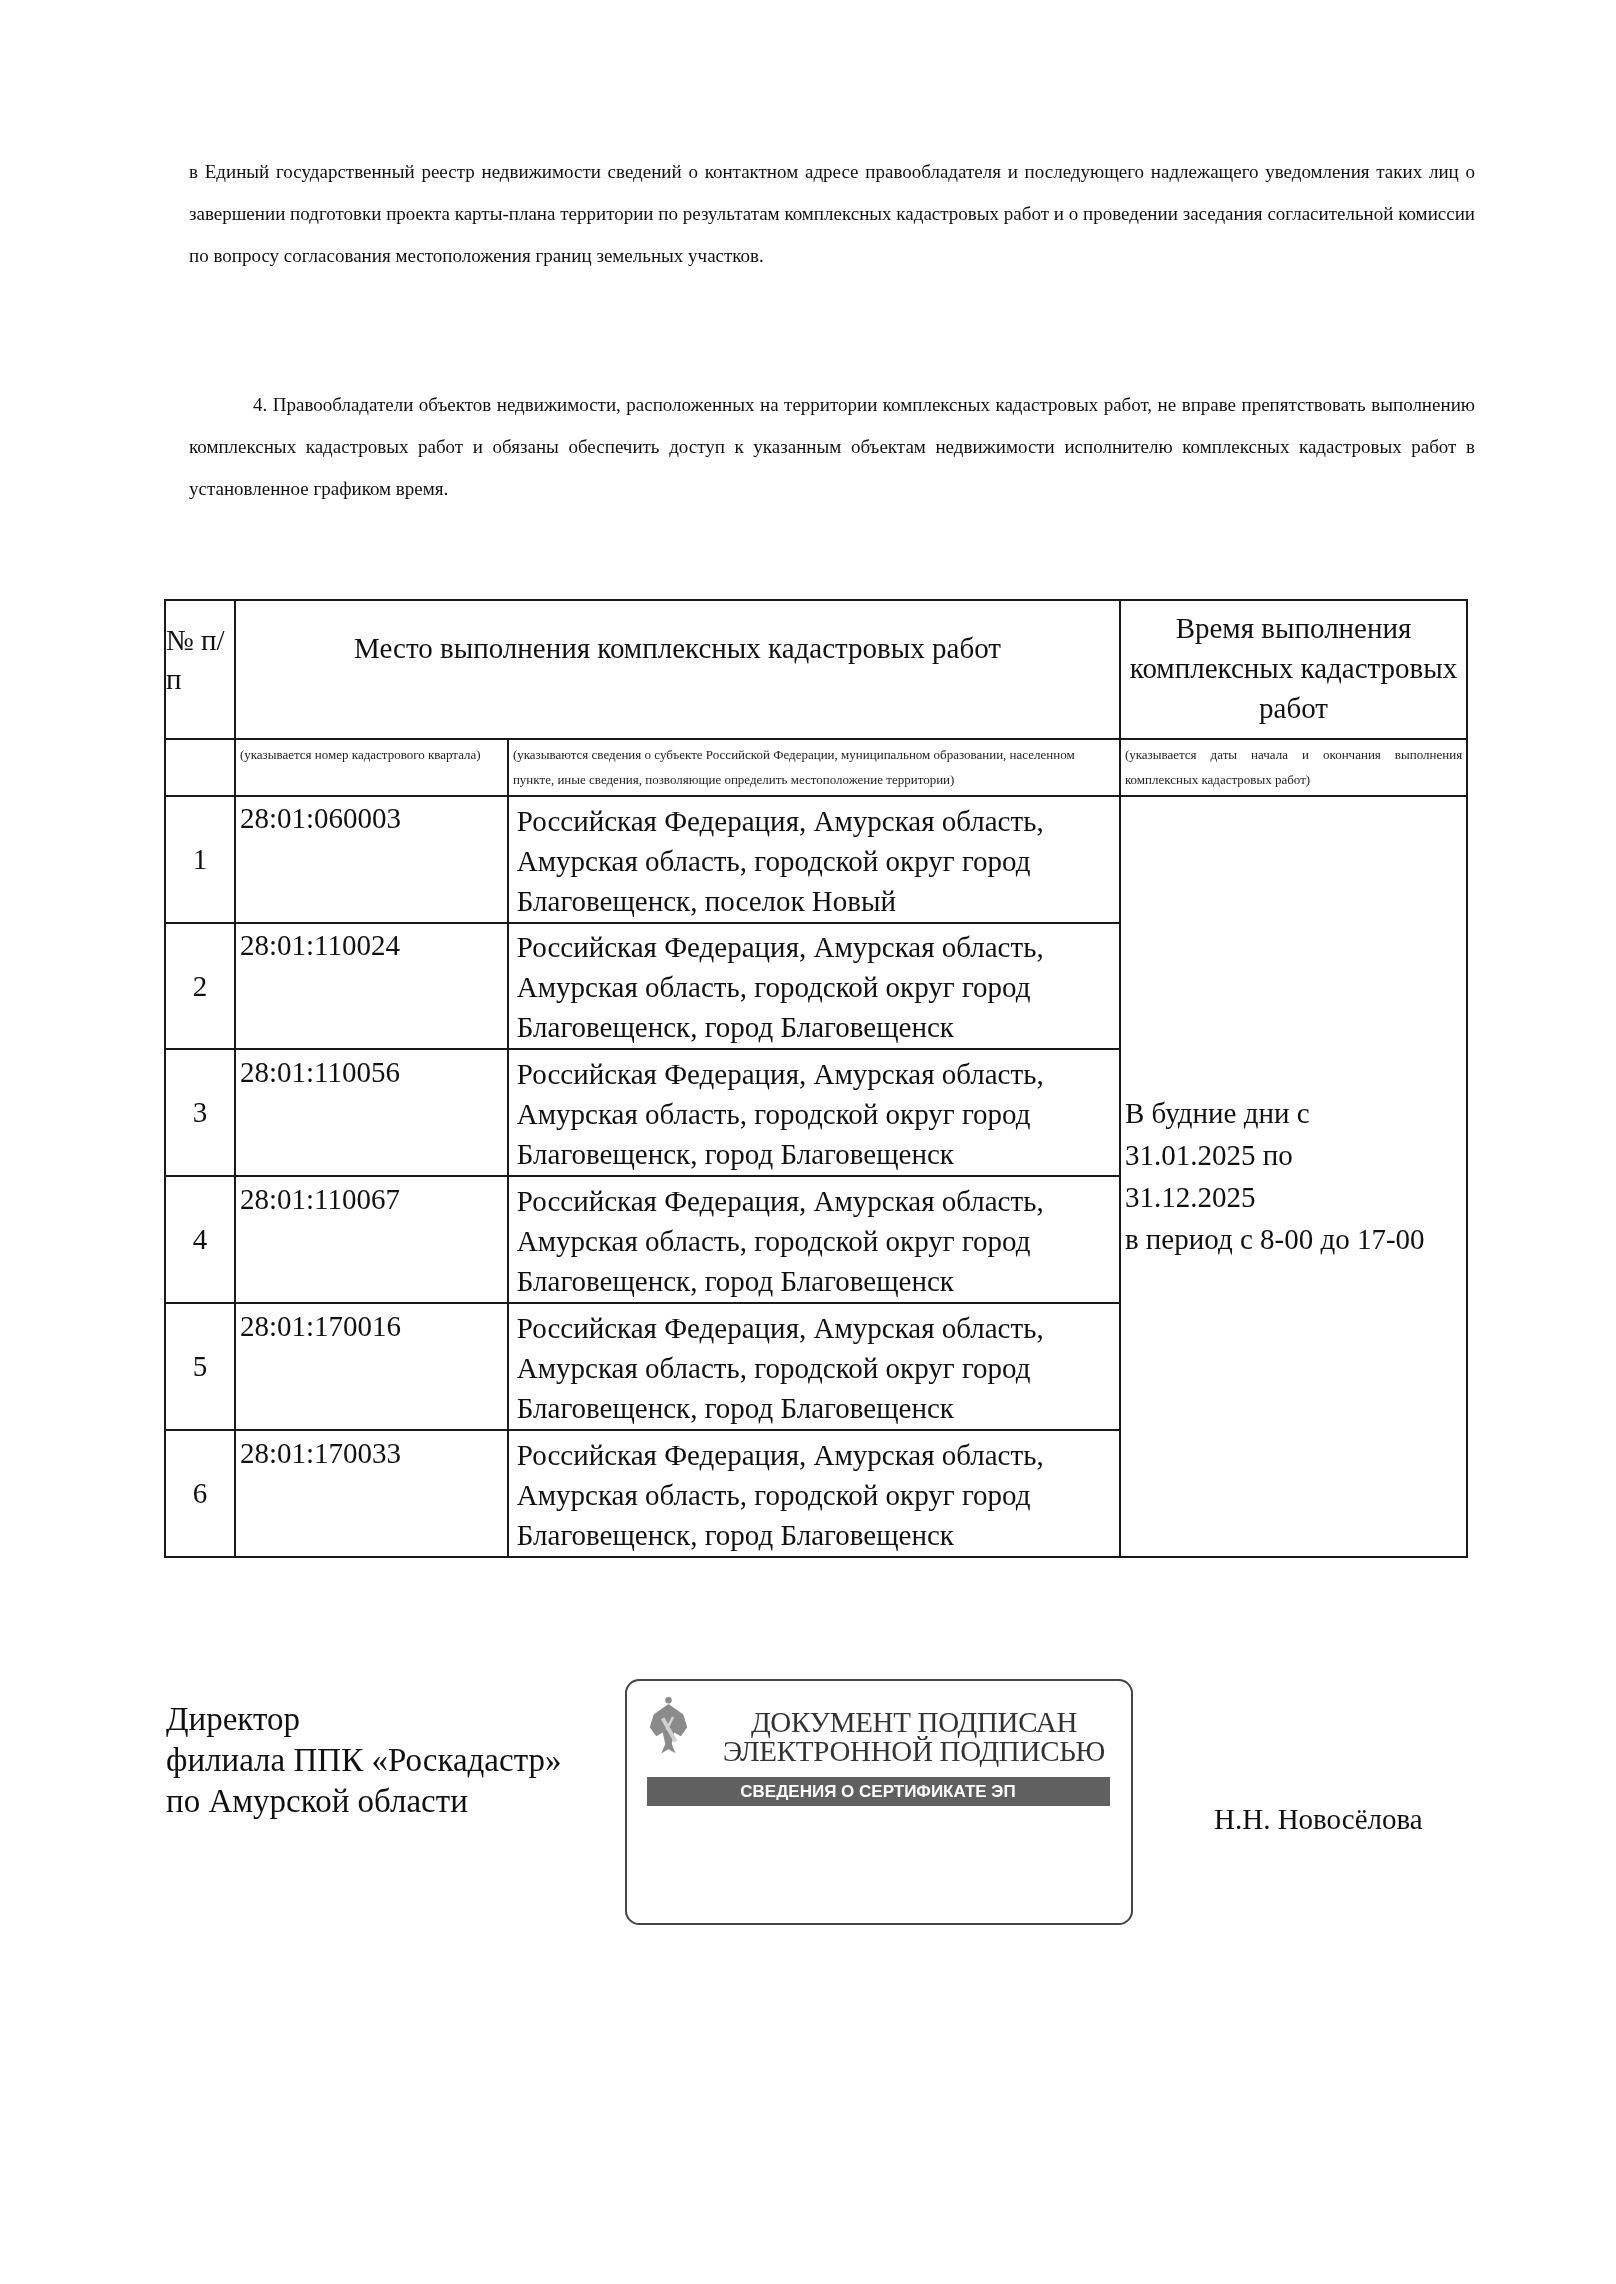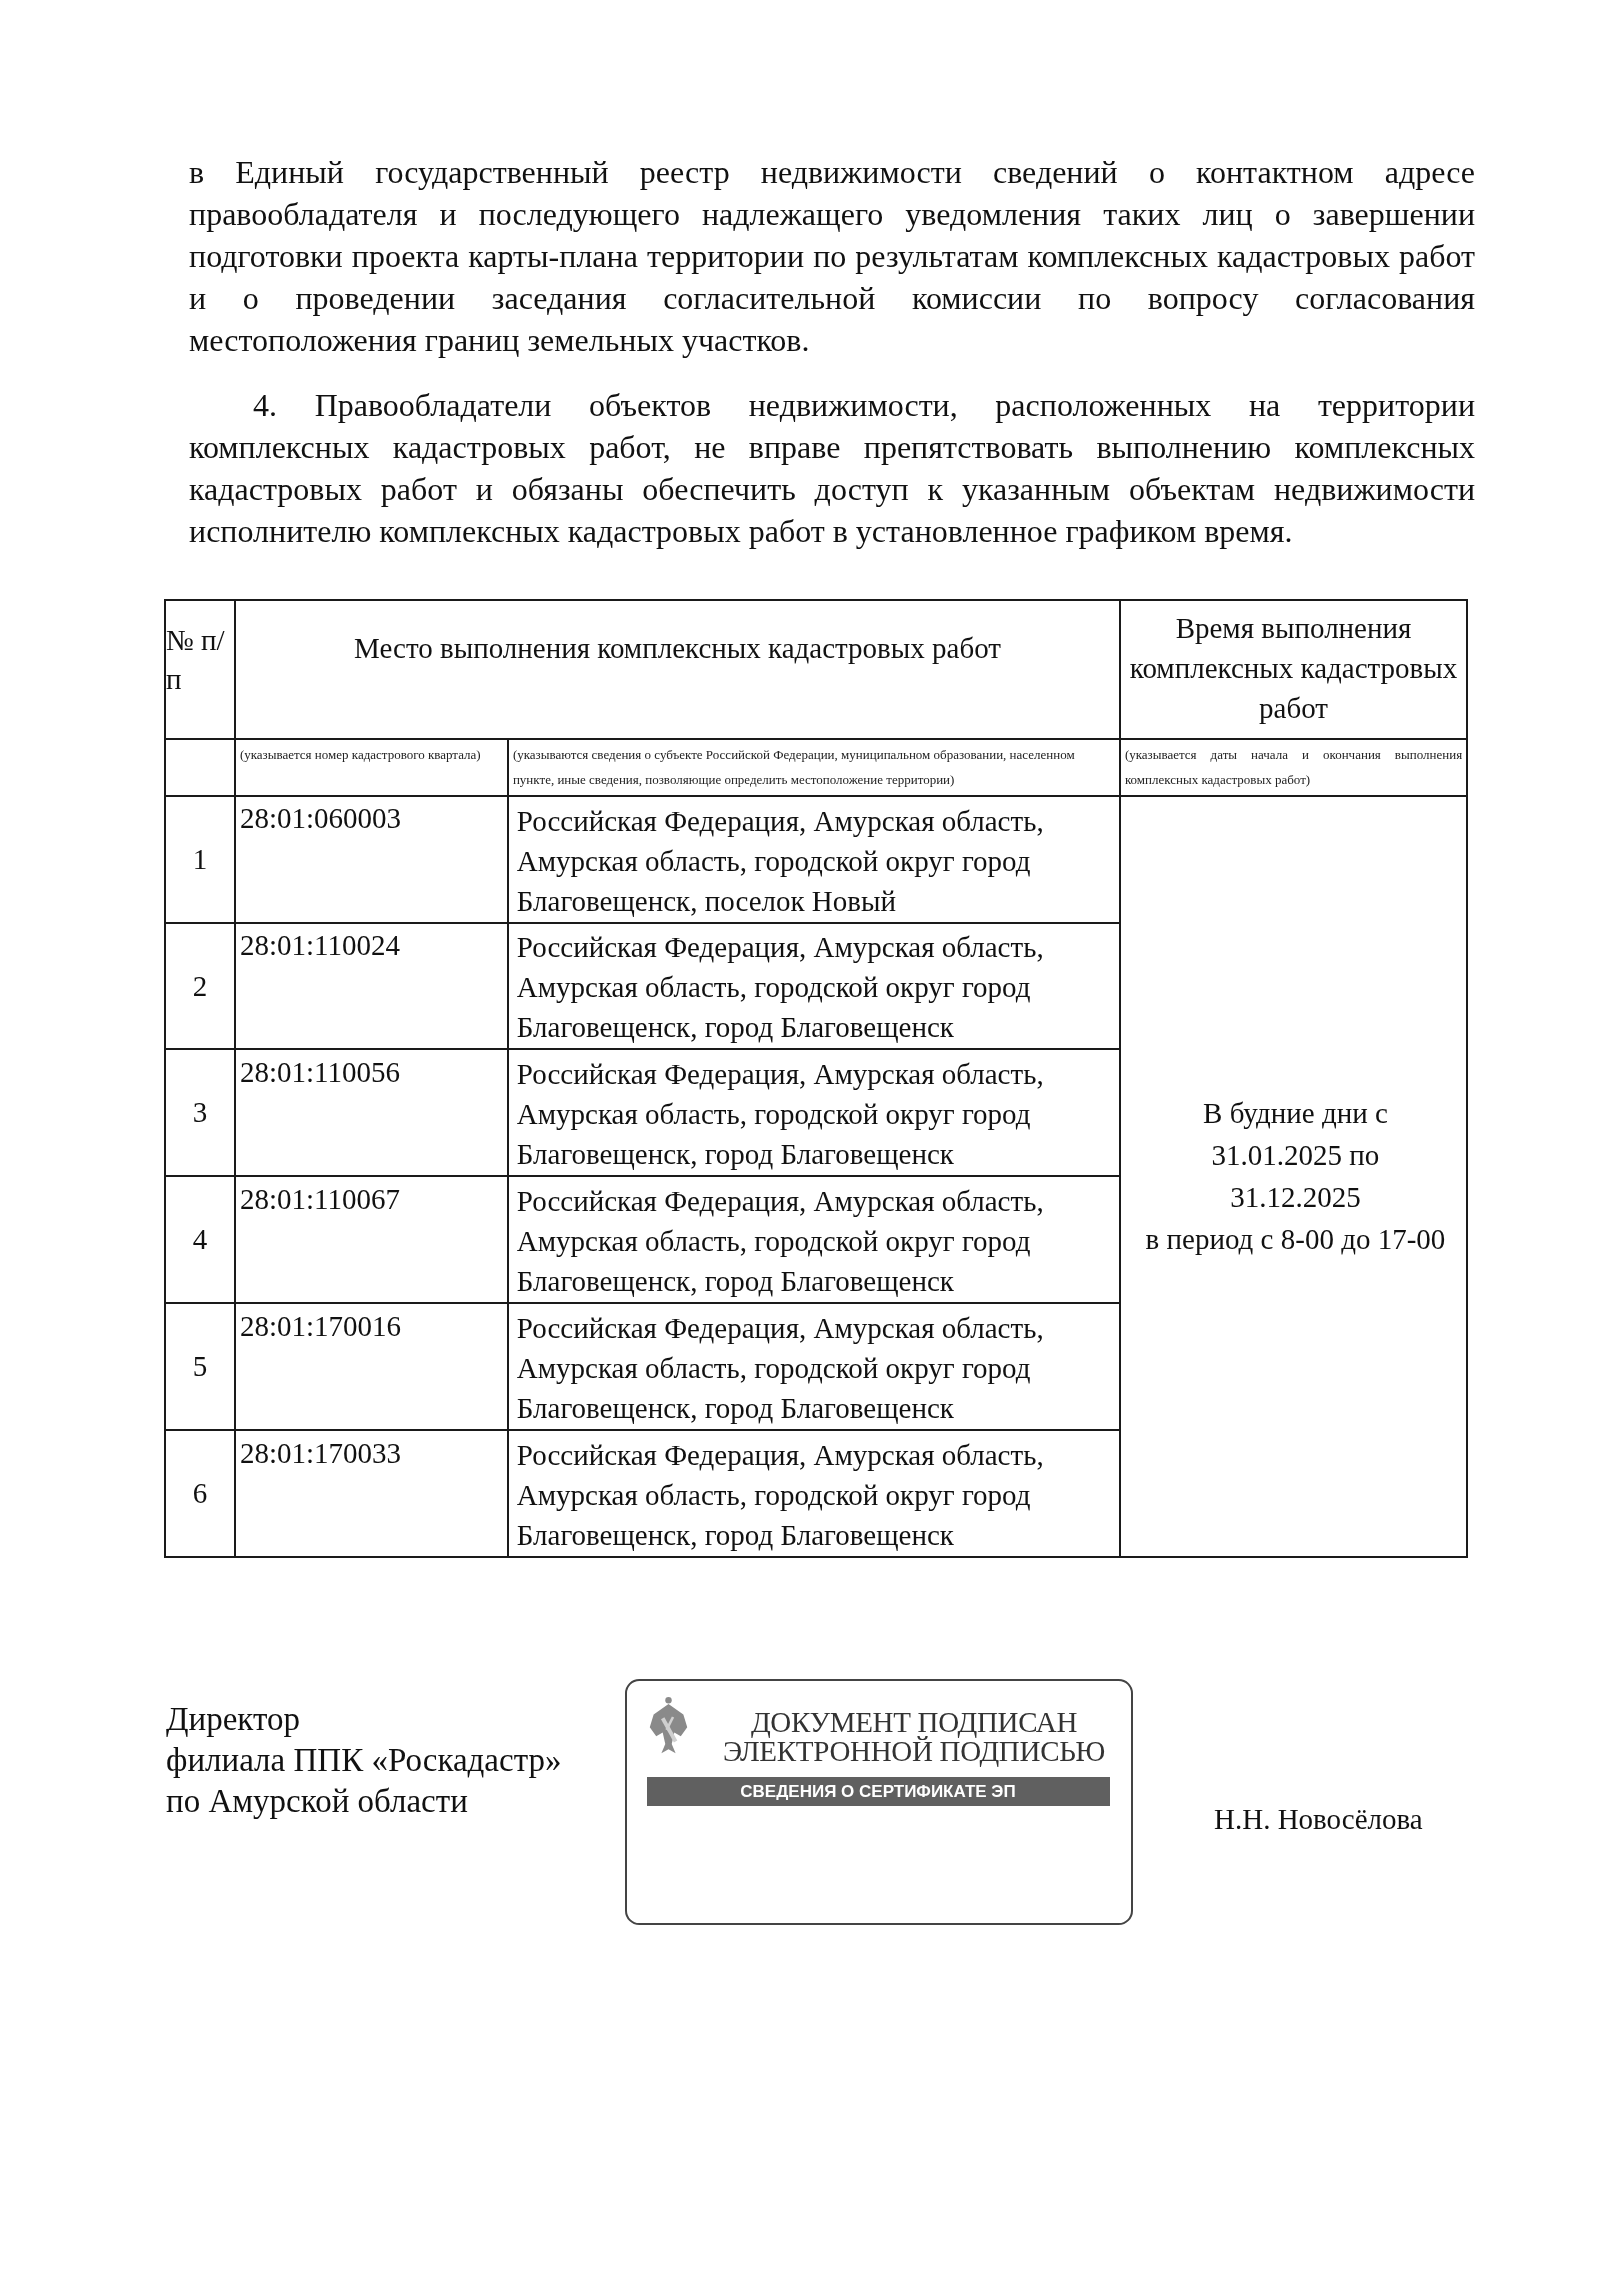--- a/index.html
+++ b/index.html
@@ -1,19 +1,19 @@
 <!DOCTYPE html>
 <html style="font-size:10.4px"><head>
 <meta charset="utf-8">
 <style>
   html, body { margin: 0; padding: 0; background: #ffffff; }
   body { width: 1617px; height: 2284px; position: relative; overflow: hidden;
          font-family: "Liberation Serif", "DejaVu Serif", serif; color: #111; }
   .page { position: absolute; left: 0; top: 0; width: 1617px; height: 2284px; }
-  .para { position: absolute; left: 189px; width: 1286px; font-size: 32px; line-height: 42px;
+  .para { position: absolute; left: 189px; width: 1286px; font-size: 19px; line-height: 42px;
           text-align: justify; }
   .para .indent { display: inline-block; width: 64px; }
   #p1 { top: 151px; }
   #p4 { top: 384px; }
   #p5 { top: 535px; }
 
   table.sched { position: absolute; left: 164px; top: 599px; width: 1302px; border-collapse: collapse;
                 table-layout: fixed; }
   table.sched td { border: 2px solid #1a1a1a; vertical-align: top; padding: 0; }
   .c-num { width: 70px; }
@@ -22,21 +22,21 @@
   .c-time { width: 347px; }
   .hdr-num { text-align: left; font-size: 29px; line-height: 39px; padding-top: 19.5px !important; height: 117px; }
   .hdr-place { text-align: center; font-size: 29px; line-height: 43px; padding-top: 26px !important; }
   .hdr-time { text-align: center; font-size: 29px; line-height: 40px; padding-top: 6.5px !important; }
   .hint { font-size: 13px; line-height: 25px; padding: 2.6px 3.9px !important; color: #222; }
   .hint-time { text-align: justify; }
   .num-cell { text-align: center; vertical-align: middle !important; font-size: 29px; }
   .kad-cell { font-size: 29px; line-height: 39px; padding-left: 3.9px !important; padding-top: 2.6px !important; }
   .place-cell { font-size: 29px; line-height: 40px; padding-left: 7.8px !important; padding-top: 3.9px !important;
                 height: 121px; }
-  .time-cell { vertical-align: middle !important; font-size: 29px; line-height: 42px; padding-left: 3.9px !important; text-align: center; }
+  .time-cell { vertical-align: middle !important; font-size: 29px; line-height: 42px; padding-left: 3.9px !important; }
   .time-cell div { white-space: nowrap; }
 
   .sig-left { position: absolute; left: 166px; top: 1699px; font-size: 33px; line-height: 41px; }
   .sig-name { position: absolute; left: 1214px; top: 1803px; font-size: 29px; }
 
   .stamp { position: absolute; left: 625px; top: 1679px; width: 508px; height: 246px;
            border: 2.6px solid #444; border-radius: 14.3px; box-sizing: border-box; background: #fff; }
   .stamp .emblem { position: absolute; left: 19.5px; top: 14.3px; width: 43px; height: 62px; }
   .stamp .title { position: absolute; left: 85px; top: 27px; width: 404px; text-align: center;
                   font-size: 29px; line-height: 29px; color: #333; letter-spacing: -0.3px; }

